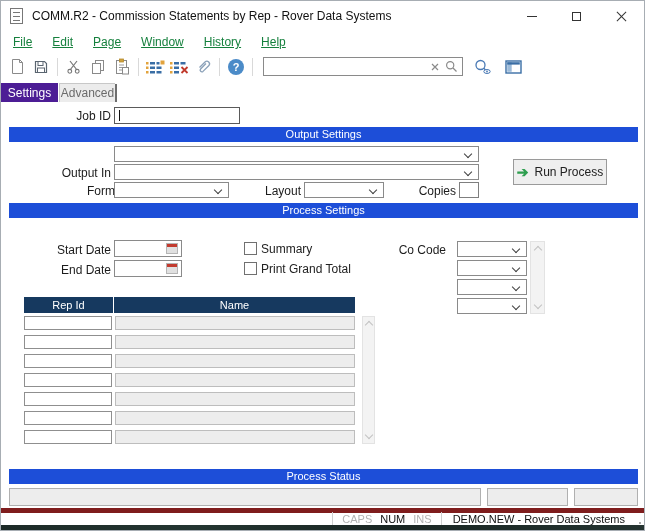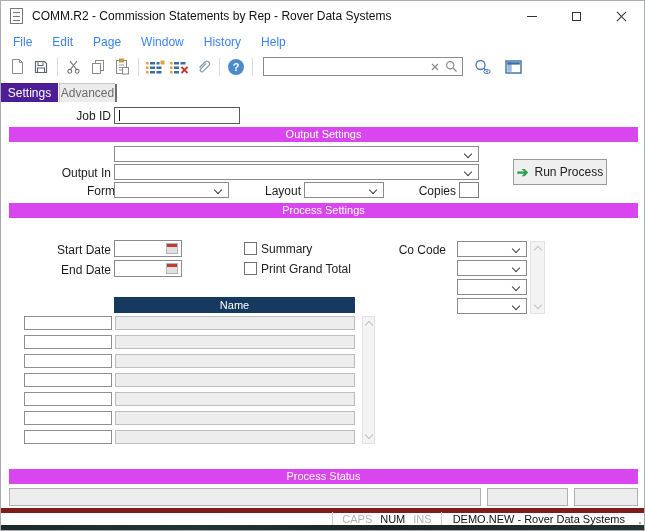--- a/index.html
+++ b/index.html
@@ -20,21 +20,21 @@
   .win-controls { position:absolute; right:0; top:0; height:30px; display:flex; }
   .win-btn { width:45px; height:30px; display:flex; align-items:center; justify-content:center; }
   .glyph-min { width:10px; height:1px; background:#333; }
   .glyph-max { width:9px; height:9px; border:1px solid #333; }
   .glyph-close { position:relative; width:11px; height:11px; }
   .glyph-close::before,.glyph-close::after { content:""; position:absolute; left:-1px; top:5px; width:13px; height:1px; background:#333; }
   .glyph-close::before { transform:rotate(45deg); } .glyph-close::after { transform:rotate(-45deg); }
 
   
   .menubar { position:absolute; top:30px; left:0; width:100%; height:22px; display:flex; align-items:center; padding-left:2px; }
-  .menu-item { padding:3px 10px; color:#3b82f6; }
+  .menu-item { padding:3px 10px; color:#15803d;text-decoration:underline; }
 
   
   .toolbar { position:absolute; top:52px; left:0; width:100%; height:27px; display:flex; align-items:center; padding-left:4px; }
   .tb-btn { width:24px; height:22px; display:flex; align-items:center; justify-content:center; }
   .tb-sep { width:1px; height:18px; background:#d9d9d9; margin:0 4px; }
   .help-circle { width:16px; height:16px; border-radius:50%; background:#4b8bc8; color:#fff; font-weight:bold;
     font-size:11px; display:flex; align-items:center; justify-content:center; }
   .searchbox { width:200px; height:19px; border:1px solid #8a8a8a; background:#fff; margin-left:6px;
     display:flex; align-items:center; }
   .searchbox input { flex:1; border:none; outline:none; height:15px; font:inherit; padding:0 4px; min-width:0; }
@@ -44,21 +44,21 @@
   .tab-settings { left:0; width:57px; background:#4c1d95; color:#fff; }
   .tab-advanced { left:58px; width:56px; background:#ececec; color:#6b6b6b; border-top:1px solid #c8c8c8; border-left:1px solid #c8c8c8; }
   .tab-edge { position:absolute; top:83px; left:114px; width:2px; height:18px; background:#6e6e6e; }
 
   
   .label { position:absolute; height:16px; line-height:16px; text-align:right; color:#1c1c1c; }
   .tinput { position:absolute; background:#fff; border:1px solid #7f7f7f; height:16px; font:inherit; padding:0 3px; }
   .combo { position:absolute; background:#fff; border:1px solid #8a8a8a; height:16px; }
   .chev { position:absolute; right:7px; top:4px; width:6px; height:6px; border-right:1.4px solid #3f3f3f;
     border-bottom:1.4px solid #3f3f3f; transform:rotate(45deg); }
-  .sec-hdr { position:absolute; left:8px; width:629px; height:15px; background:#d946ef; color:#fff;
+  .sec-hdr { position:absolute; left:8px; width:629px; height:15px; background:#1d4ed8; color:#fff;
     text-align:center; line-height:15px; font-size:11px; }
   .cb { position:absolute; width:13px; height:13px; border:1px solid #707070; background:#fff; appearance:none; }
   .cb-label { position:absolute; height:14px; line-height:14px; }
   .cal { position:absolute; right:3px; top:2px; width:12px; height:11px; background:#e0e0e0; border:1px solid #b5b5b5; }
   .cal::before { content:""; position:absolute; top:0; left:0; right:0; height:3px; background:#c23b2f; }
   .run-btn { position:absolute; left:512px; top:158px; width:94px; height:26px; background:#efefef;
     border:1px solid #9a9a9a; display:flex; align-items:center; justify-content:center; gap:6px; }
   .arrow-green { color:#2e9e4f; font-weight:bold; font-size:14px; line-height:1; }
 
   .vscroll { position:absolute; background:#f3f3f3; border:1px solid #e3e3e3; }
@@ -283,20 +283,21 @@
       <span class="chev"></span>
     </div>
   <div class="combo" style="left:456px;top:297px;width:70px">
       <span class="chev"></span>
     </div>
   <div class="vscroll" style="left:529px;top:240px;width:15px;height:73px">
     <span class="vs-chev vs-up"></span>
     <span class="vs-chev vs-dn"></span>
   </div>
 
+  <div class="th" style="left:23px;width:89px">Rep Id</div>
   <div class="th" style="left:113px;width:241px">Name</div>
   <div class="rep-rows">
     <div class="rep-row">
         <input class="rep-cell" style="">
         <div class="name-cell"></div>
       </div>
     <div class="rep-row">
         <input class="rep-cell" style="">
         <div class="name-cell"></div>
       </div>

